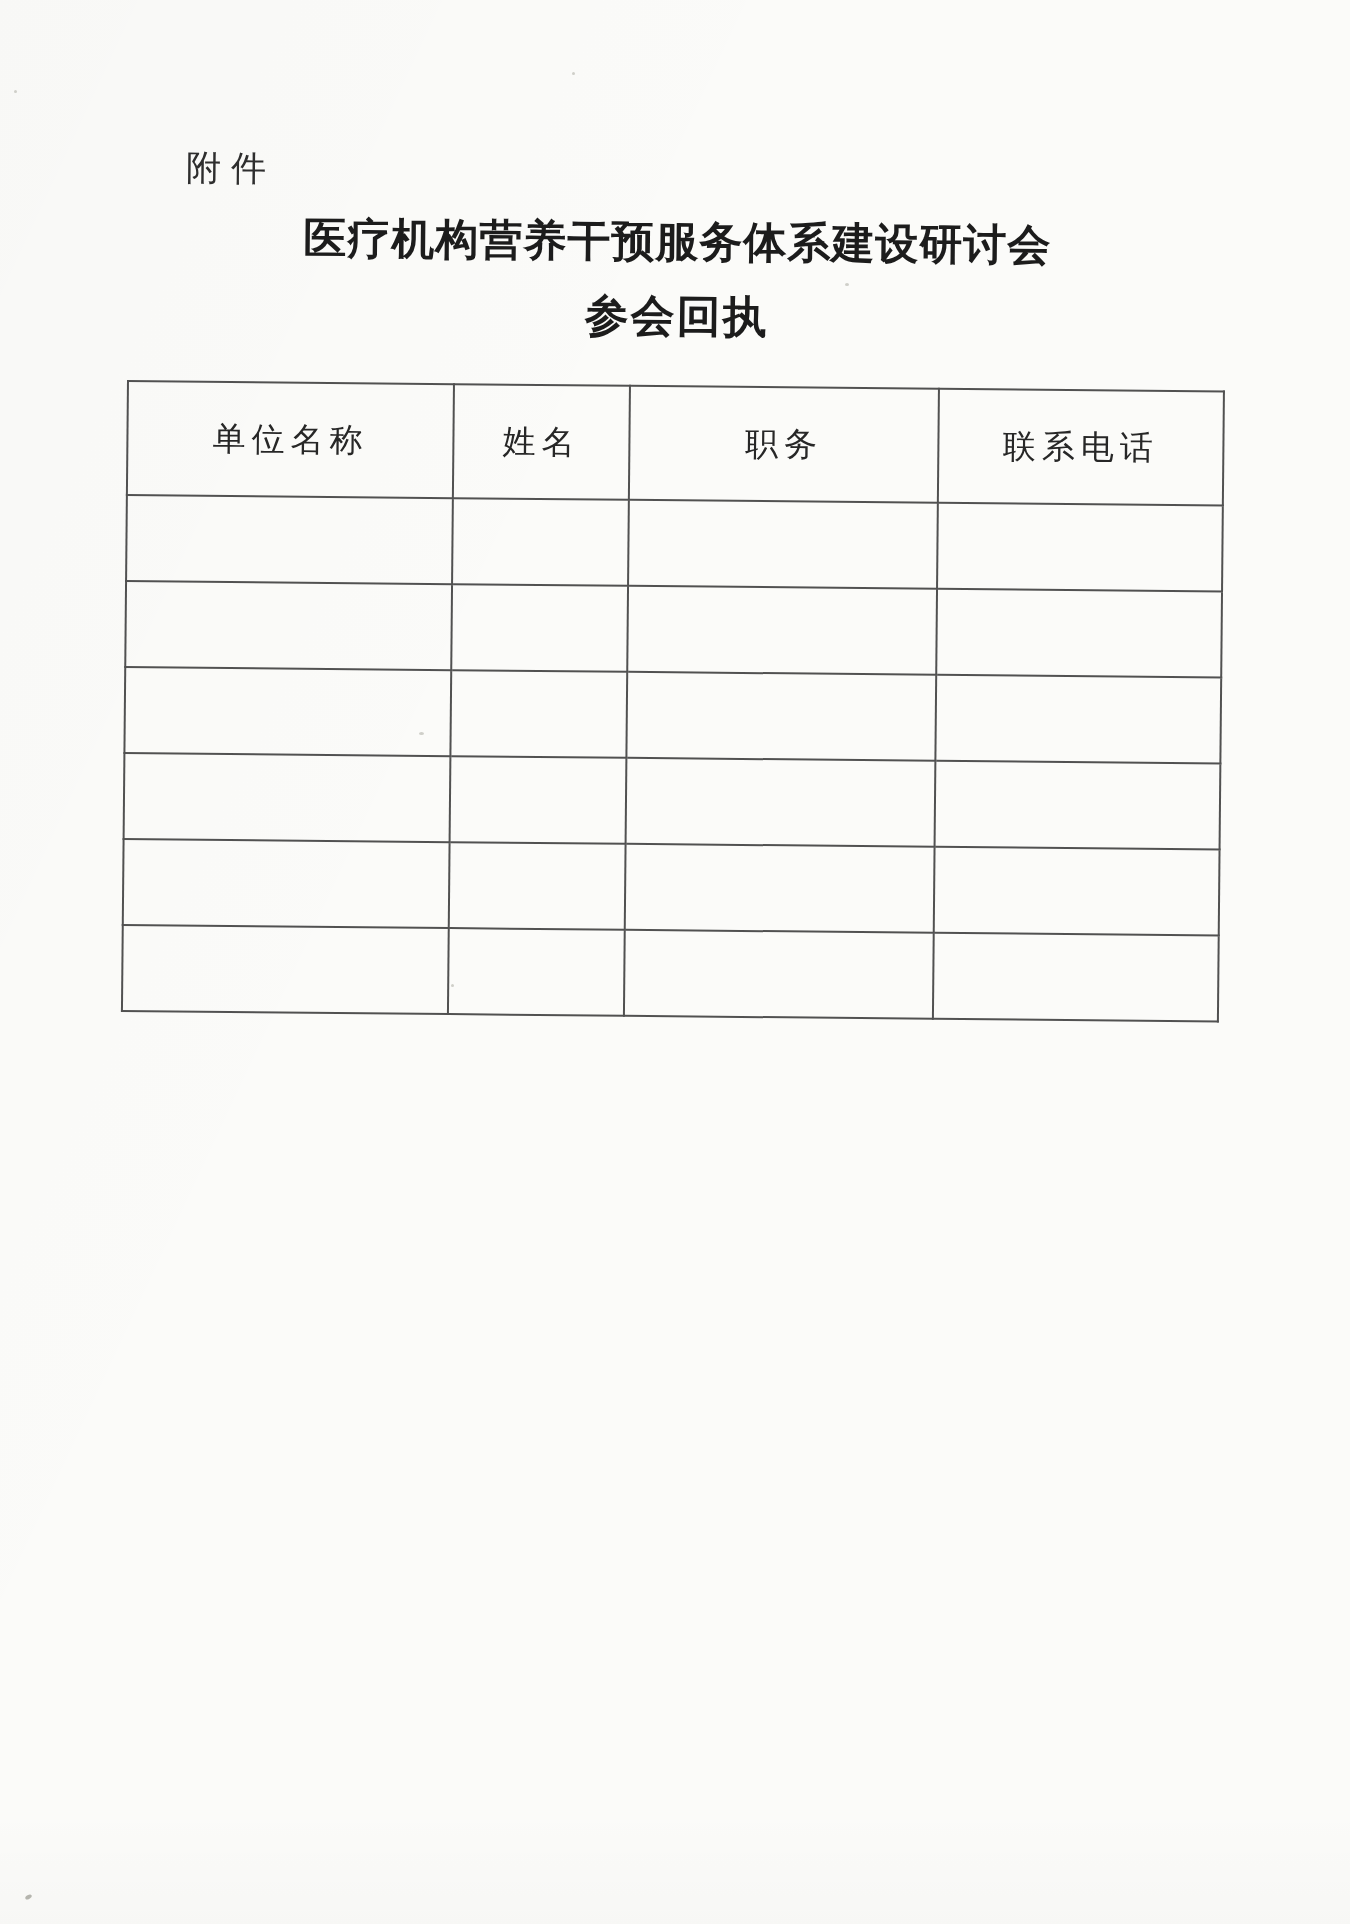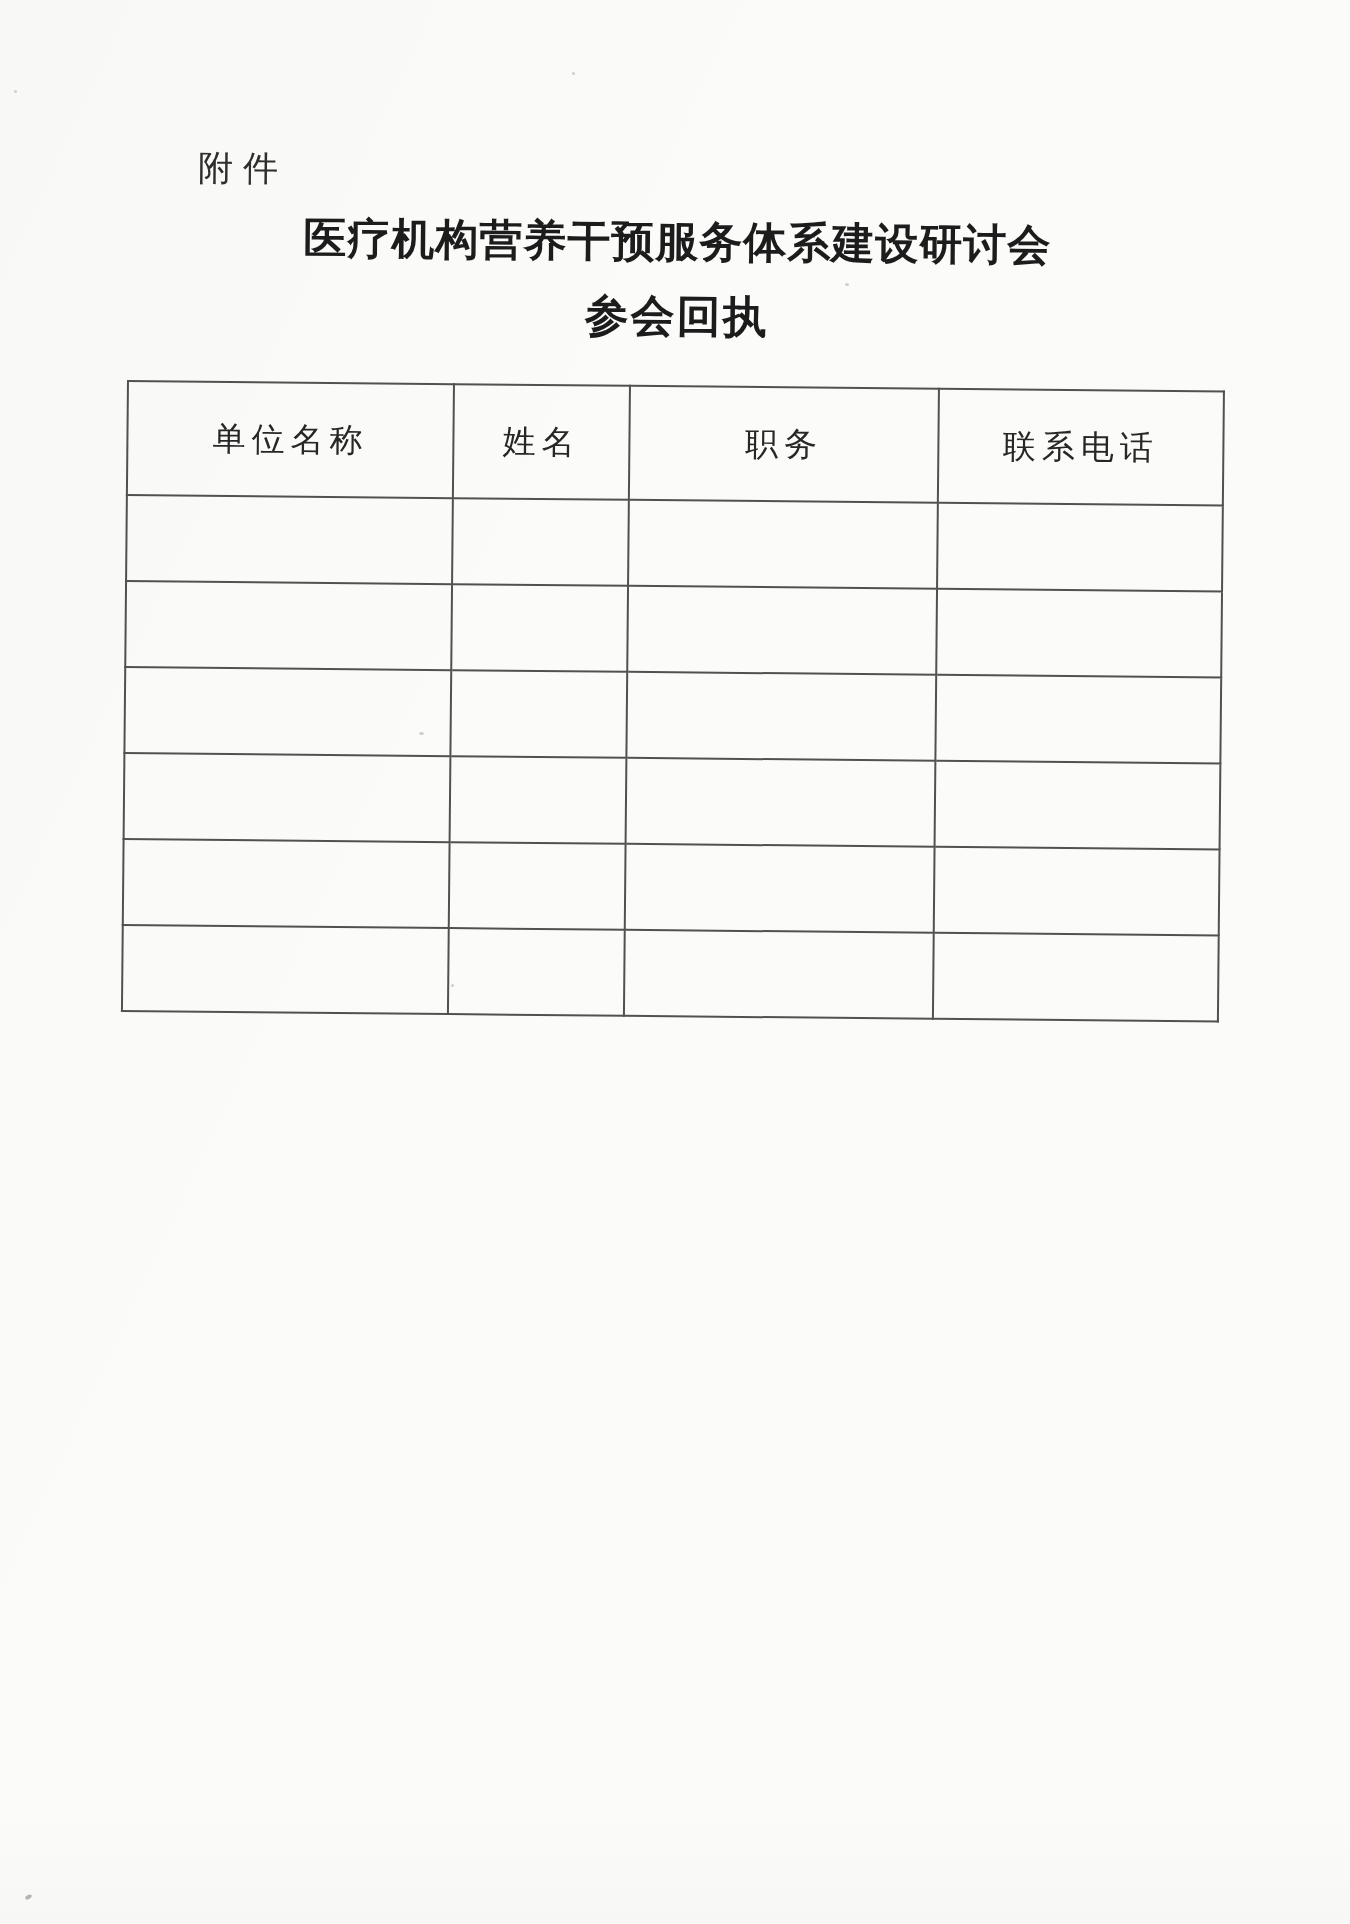--- a/index.html
+++ b/index.html
@@ -25,21 +25,20 @@
     position:absolute;inset:0;
     transform:rotate(0.55deg);
     transform-origin:127px 380px;
   }
   .attachment{
     position:absolute;
     left:184px;top:144px;
     font-size:35px;
     letter-spacing:10px;
     color:#2e2e2e;
-    margin-left:12px;
   }
   .title-line1{
     position:absolute;
     left:127px;top:208px;width:1098px;
     text-align:center;
     font-size:43px;font-weight:bold;
     letter-spacing:1px;
     color:var(--title-ink);
   }
   .title-line2{

